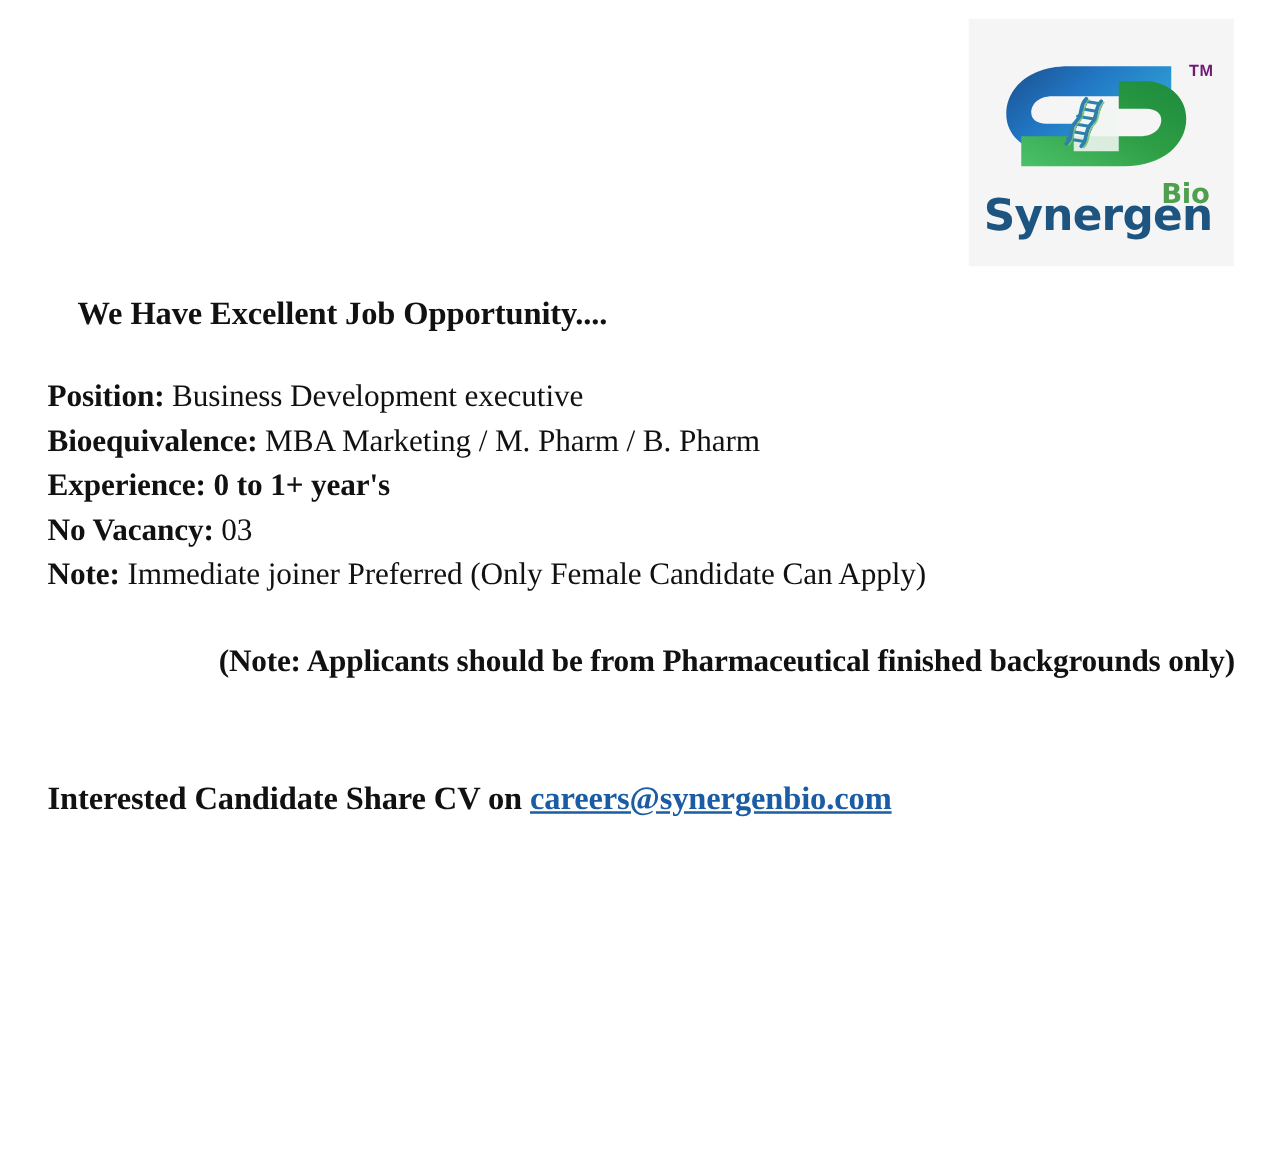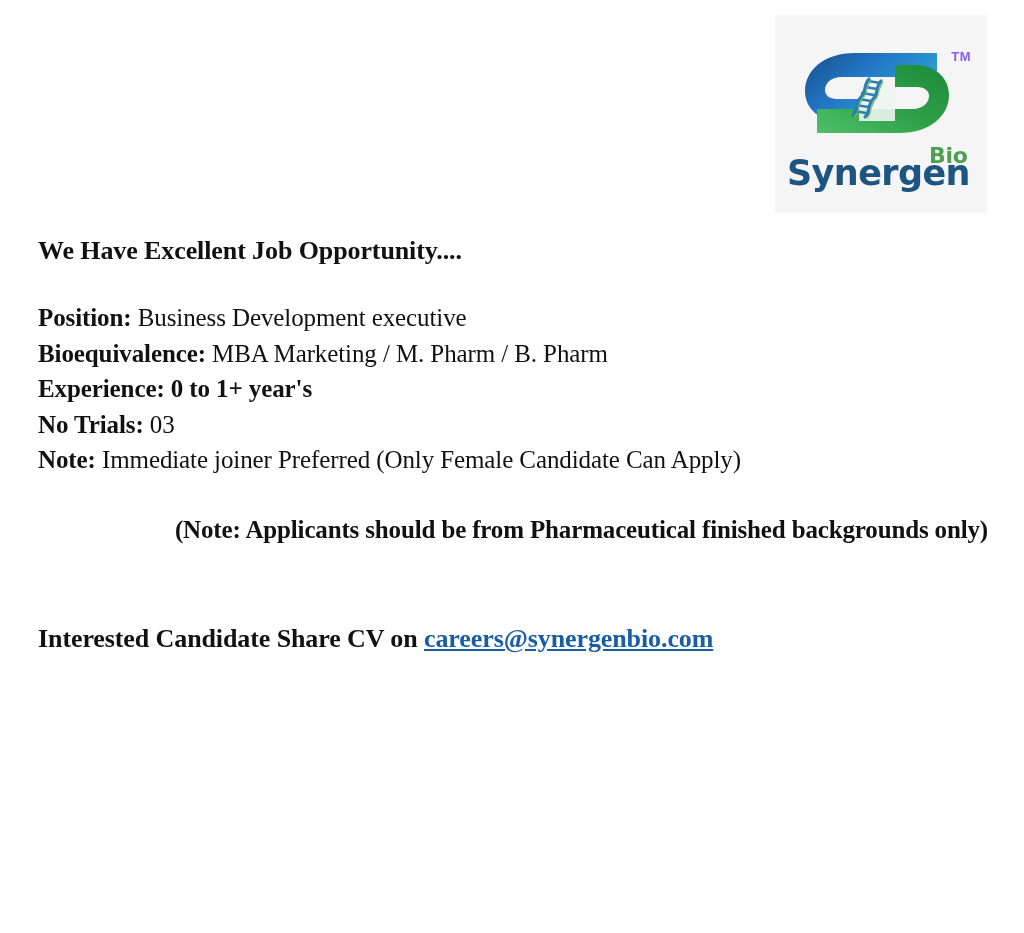--- a/index.html
+++ b/index.html
@@ -33,21 +33,21 @@
     height: 92px;
   }
   .logo-mark svg { display: block; width: 100%; height: 100%; }
   .logo-tm {
     position: absolute;
     right: 16px;
     top: 34px;
     font-family: "Liberation Sans", sans-serif;
     font-size: 13px;
     font-weight: 700;
-    color: #8b5cf6;
+    color: #701a75;
     letter-spacing: 0.5px;
   }
   .logo-wordmark {
     position: absolute;
     left: 12px;
     top: 122px;
     width: 190px;
     height: 62px;
   }
   .logo-word-main {
@@ -76,20 +76,21 @@
     position: absolute;
     left: 38px;
     top: 236px;
     width: 955px;
   }
   .headline {
     font-size: 26px;
     font-weight: 700;
     letter-spacing: -0.1px;
     white-space: nowrap;
+    margin-left: 24px;
   }
   .spacer-md { height: 34px; }
   .spacer-lg { height: 40px; }
 
   .detail-line {
     font-size: 25px;
     line-height: 35.5px;
     letter-spacing: -0.1px;
     white-space: nowrap;
   }
@@ -184,21 +185,21 @@
     <div class="detail-line">
       <span class="lbl">Position:</span><span> Business Development executive</span>
     </div>
     <div class="detail-line">
       <span class="lbl">Bioequivalence:</span><span> MBA Marketing / M. Pharm / B. Pharm</span>
     </div>
     <div class="detail-line all-bold">
       <span class="lbl">Experience: 0 to 1+ year's</span><span></span>
     </div>
     <div class="detail-line">
-      <span class="lbl">No Trials:</span><span> 03</span>
+      <span class="lbl">No Vacancy:</span><span> 03</span>
     </div>
     <div class="detail-line">
       <span class="lbl">Note:</span><span> Immediate joiner Preferred (Only Female Candidate Can Apply)</span>
     </div>
   </div>
 
   <div class="spacer-md"></div>
 
   <div class="para w1">(Note: Applicants should be from Pharmaceutical finished backgrounds only)</div>
 

